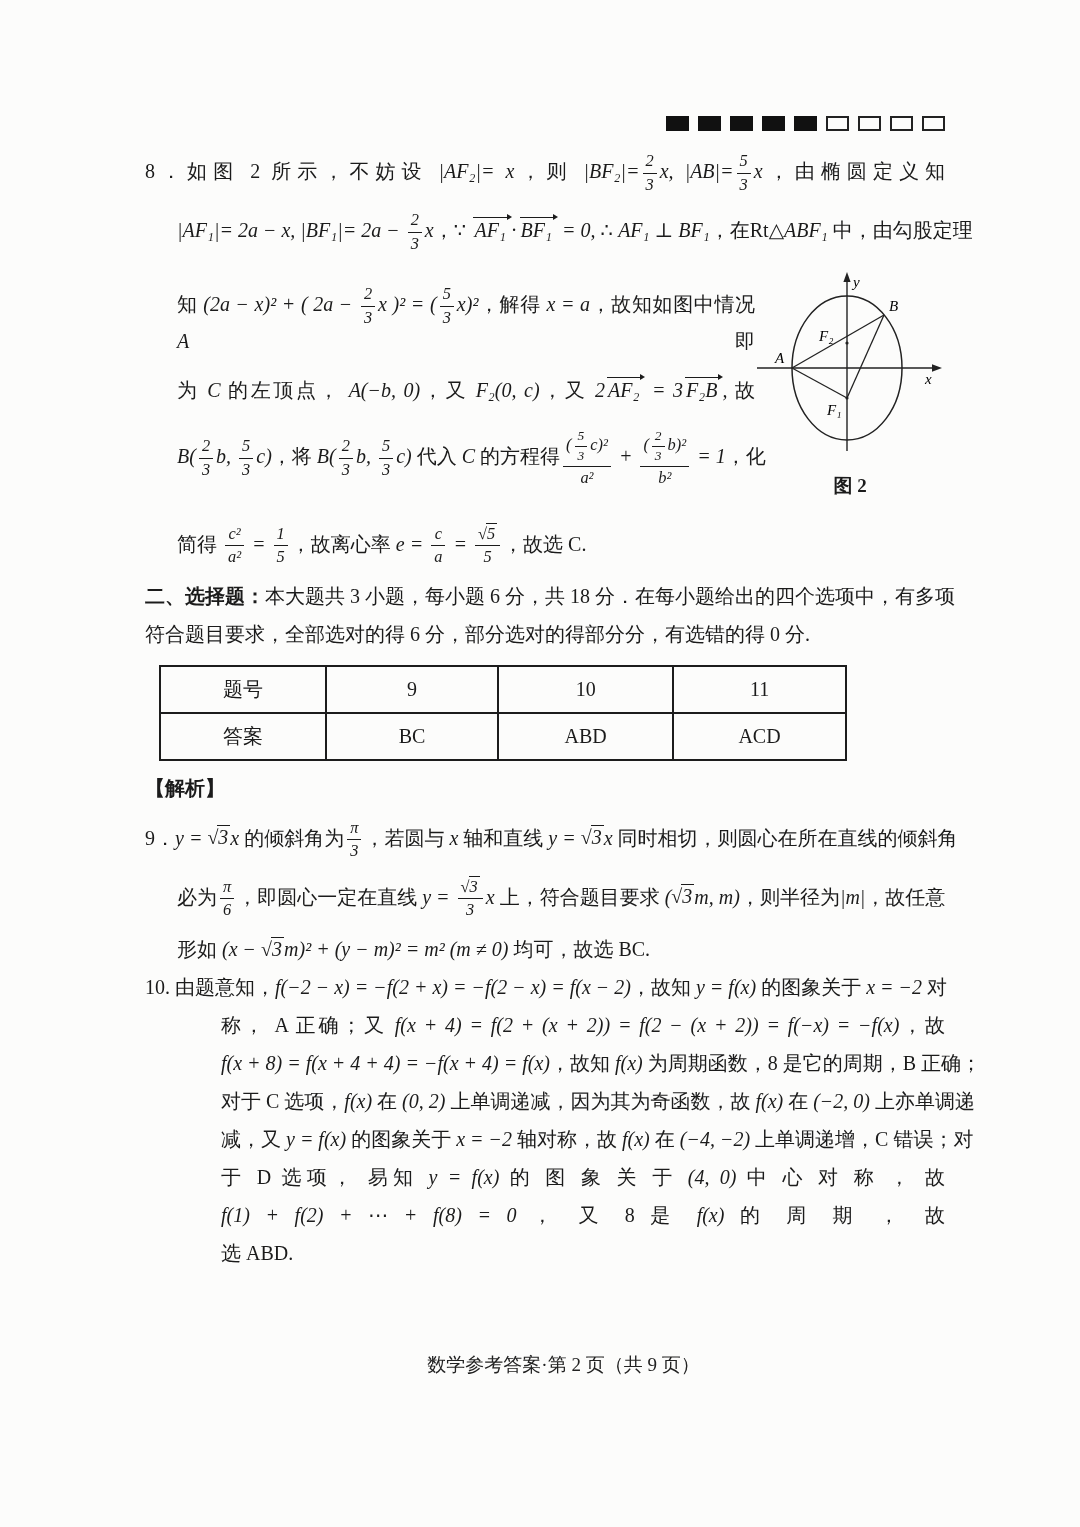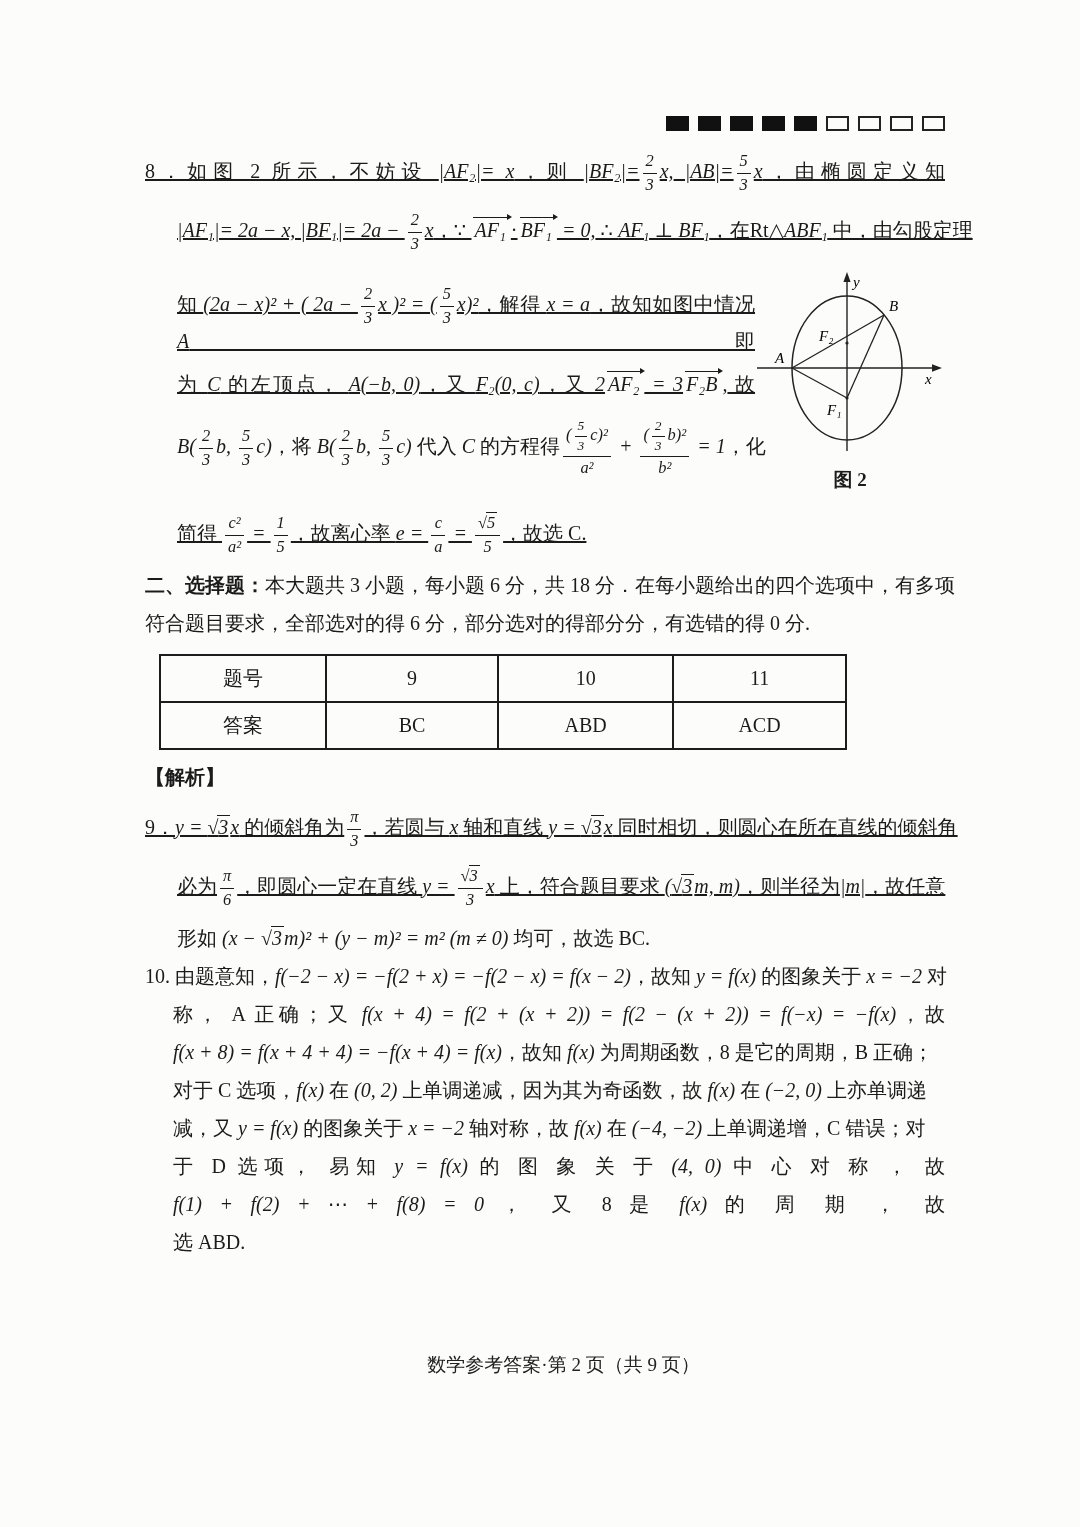--- a/index.html
+++ b/index.html
@@ -14,55 +14,55 @@
     position: relative;
   }
   
   .marks { display: flex; justify-content: flex-end; gap: 9px; margin-bottom: 20px; }
   .mark { width: 23px; height: 15px; display: inline-block; }
   .mark.filled { background: #111; }
   .mark.empty  { background: #fcfcfb; border: 2px solid #222; }
 
   
   .line { margin: 10px 0; white-space: nowrap; min-height: 28px; }
-  .tall { margin: 15px 0; text-decoration: underline; }
+  .tall { margin: 15px 0; }
   .xtall{ margin: 20px 0; }
   .spread { white-space: normal; text-align: justify; text-align-last: justify; }
   .ind  { margin-left: 32px; }
-  .ind2 { margin-left: 28px; }
+  .ind2 { margin-left: 76px; }
   .m { font-style: italic; }
   .t { font-style: normal; }
   .bold { font-weight: bold; font-style: normal; }
 
   
   .frac { display: inline-flex; flex-direction: column; align-items: center;
           vertical-align: middle; margin: 0 3px; font-size: 0.82em; line-height: 1.25;
           text-align: center; }
   .frac .num { align-self: stretch; text-align: center; border-bottom: 1.3px solid currentColor;
                padding: 0 3px 1px; }
   .frac .den { padding: 1px 3px 0; }
 
   
   .sqrt { white-space: nowrap; font-style: italic; }
   .sqrt .rad { font-style: normal; }
   .sqrt .arg { border-top: 1.3px solid currentColor; padding: 0 2px 0 1px; margin-left: -1px; }
 
   
-  .vec { position: relative; font-style: italic; padding: 3px 3px 0 1px; margin: 0 2px; display: inline-block; }
+  .vec { position: relative; font-style: italic; padding: 3px 3px 0 1px; margin: 6px 2px; display: inline-block; }
   .vec::before { content: ""; position: absolute; left: 0; right: 2px; top: 1px;
                  border-top: 1.3px solid currentColor; }
   .vec::after  { content: ""; position: absolute; right: -3px; top: -2px; width: 0; height: 0;
                  border-top: 3px solid transparent; border-bottom: 3px solid transparent;
                  border-left: 5px solid currentColor; }
 
   
   .q8-region { display: flex; align-items: flex-start; }
   .q8-left { flex: 1; min-width: 0; margin-left: 32px; }
   .fig-wrap { width: 190px; flex: none; margin-top: 2px; }
-  .fig-caption { text-align: center; font-weight: 600; margin-top: 1px; font-size: 19px; }
+  .fig-caption { text-align: center; font-weight: 600; margin-top: 7px; font-size: 19px; }
 
   
   table.ans { border-collapse: collapse; width: 688px; margin: 16px 0 14px 14px; }
   table.ans td { border: 2px solid #1c1c1c; height: 47px; text-align: center;
                  vertical-align: middle; font-size: 20px; }
 
   .footer { position: absolute; left: 0; right: 0; top: 1352px; text-align: center;
             font-size: 19px; color: #222; padding-left: 47px; }
 
   svg text { font-family: "Liberation Serif", "DejaVu Serif", serif; }

